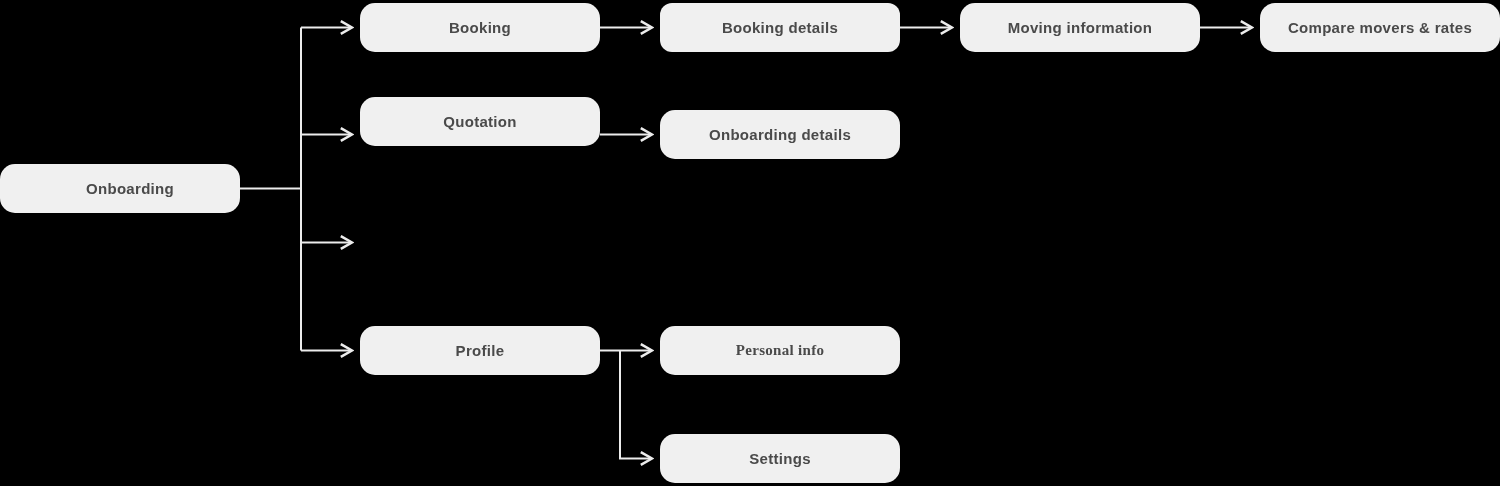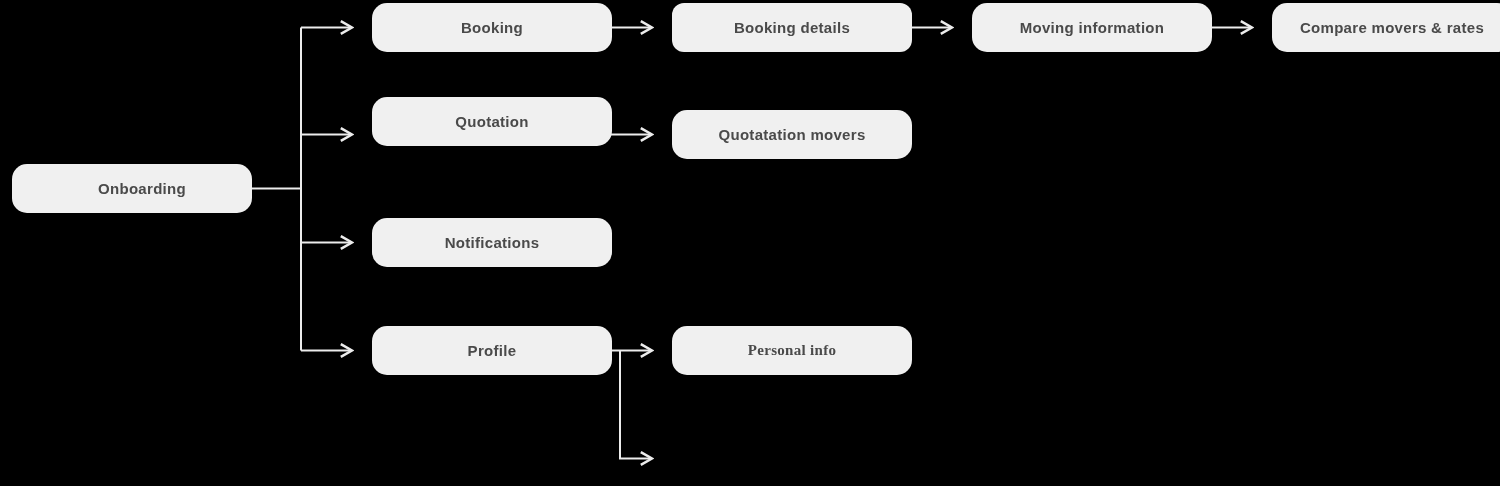--- a/index.html
+++ b/index.html
@@ -39,21 +39,20 @@
     border-radius: 15px;
     display: flex;
     align-items: center;
     justify-content: center;
     color: var(--node-text);
     font-size: 15px;
     font-weight: 700;
     letter-spacing: 0.3px;
     white-space: nowrap;
     cursor: pointer;
-    margin-left: 12px;
   }
 </style>
 </head>
 <body>
 
 <div class="canvas">
 
   <svg class="edge-layer" viewBox="0 0 1500 486" xmlns="http://www.w3.org/2000/svg">
     <defs>
       <marker id="arrow" viewBox="0 0 10 10" refX="8.5" refY="5" markerWidth="8" markerHeight="8" orient="auto-start-reverse">
@@ -85,22 +84,22 @@
   <div class="node" style="left:360px; top:3px;">Booking</div>
 
   <div class="node" style="left:660px; top:3px;border-radius:12px;">Booking details</div>
 
   <div class="node" style="left:960px; top:3px;">Moving information</div>
 
   <div class="node" style="left:1260px; top:3px;">Compare movers &amp; rates</div>
 
   <div class="node" style="left:360px; top:97px;">Quotation</div>
 
-  <div class="node" style="left:660px; top:110px;">Quotatation movers</div>
+  <div class="node" style="left:660px; top:110px;">Onboarding details</div>
 
-  <div class="node" style="left:360px; top:218px;">Notifications</div>
 
   <div class="node" style="left:360px; top:326px;">Profile</div>
 
   <div class="node" style="left:660px; top:326px;font-family:Liberation Serif, serif;">Personal info</div>
 
+  <div class="node" style="left:660px; top:434px;">Settings</div>
 
 </div>
 
 </body></html>

